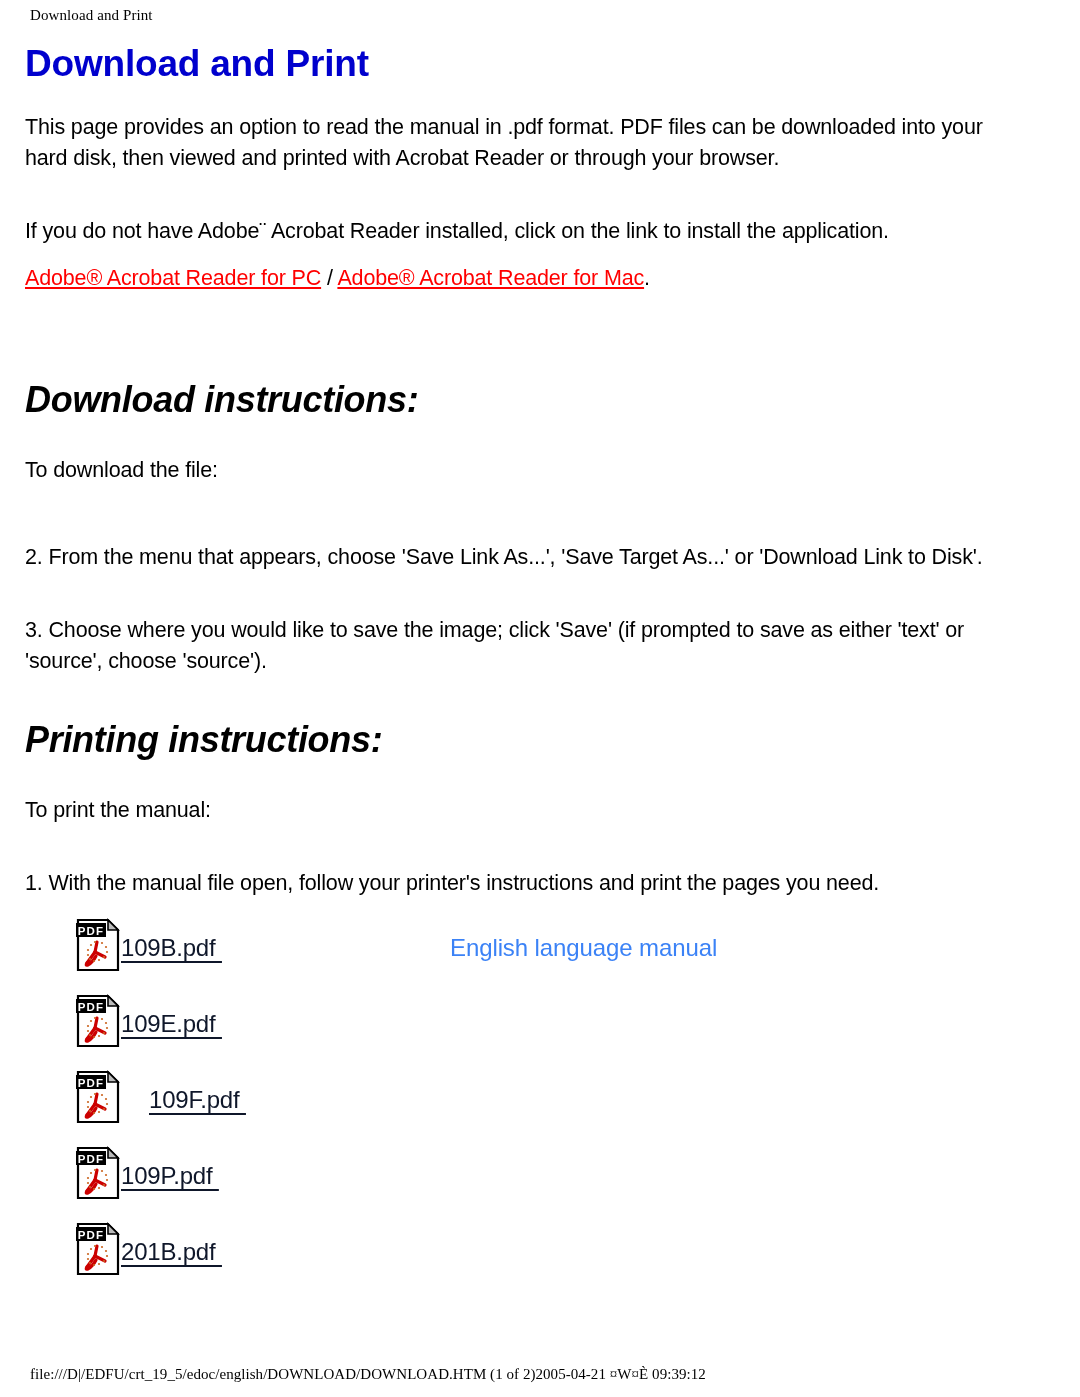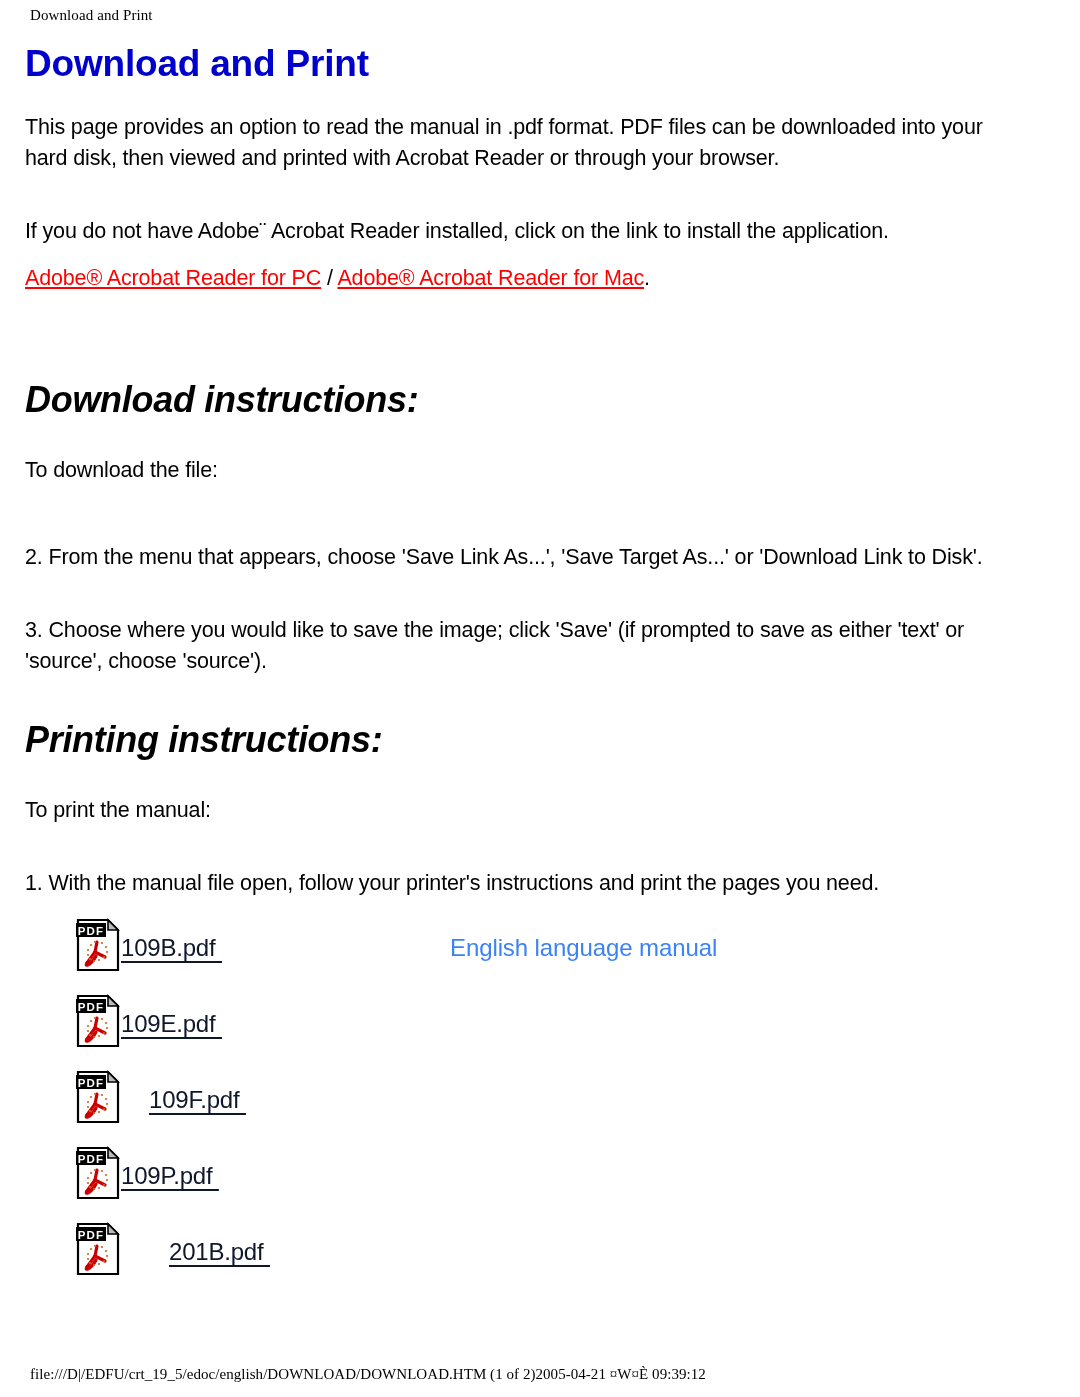--- a/index.html
+++ b/index.html
@@ -115,21 +115,21 @@
     color: #0f172a;
     text-decoration: underline;
     text-underline-offset: 5px;
     letter-spacing: -0.2px;
     white-space: pre;
   }
   .pdf-row.r1 .pdf-link { left: 96px; }
   .pdf-row.r2 .pdf-link { left: 96px; }
   .pdf-row.r3 .pdf-link { left: 96px; margin-left: 28px; }
   .pdf-row.r4 .pdf-link { left: 96px; }
-  .pdf-row.r5 .pdf-link { left: 96px; margin-left: 48px; }
+  .pdf-row.r5 .pdf-link { left: 96px; }
 
   .pdf-desc {
     position: absolute;
     left: 425px;
     top: 22px;
     font-size: 24px;
     color: #3b82f6;
     letter-spacing: -0.1px;
     white-space: nowrap;
   }

